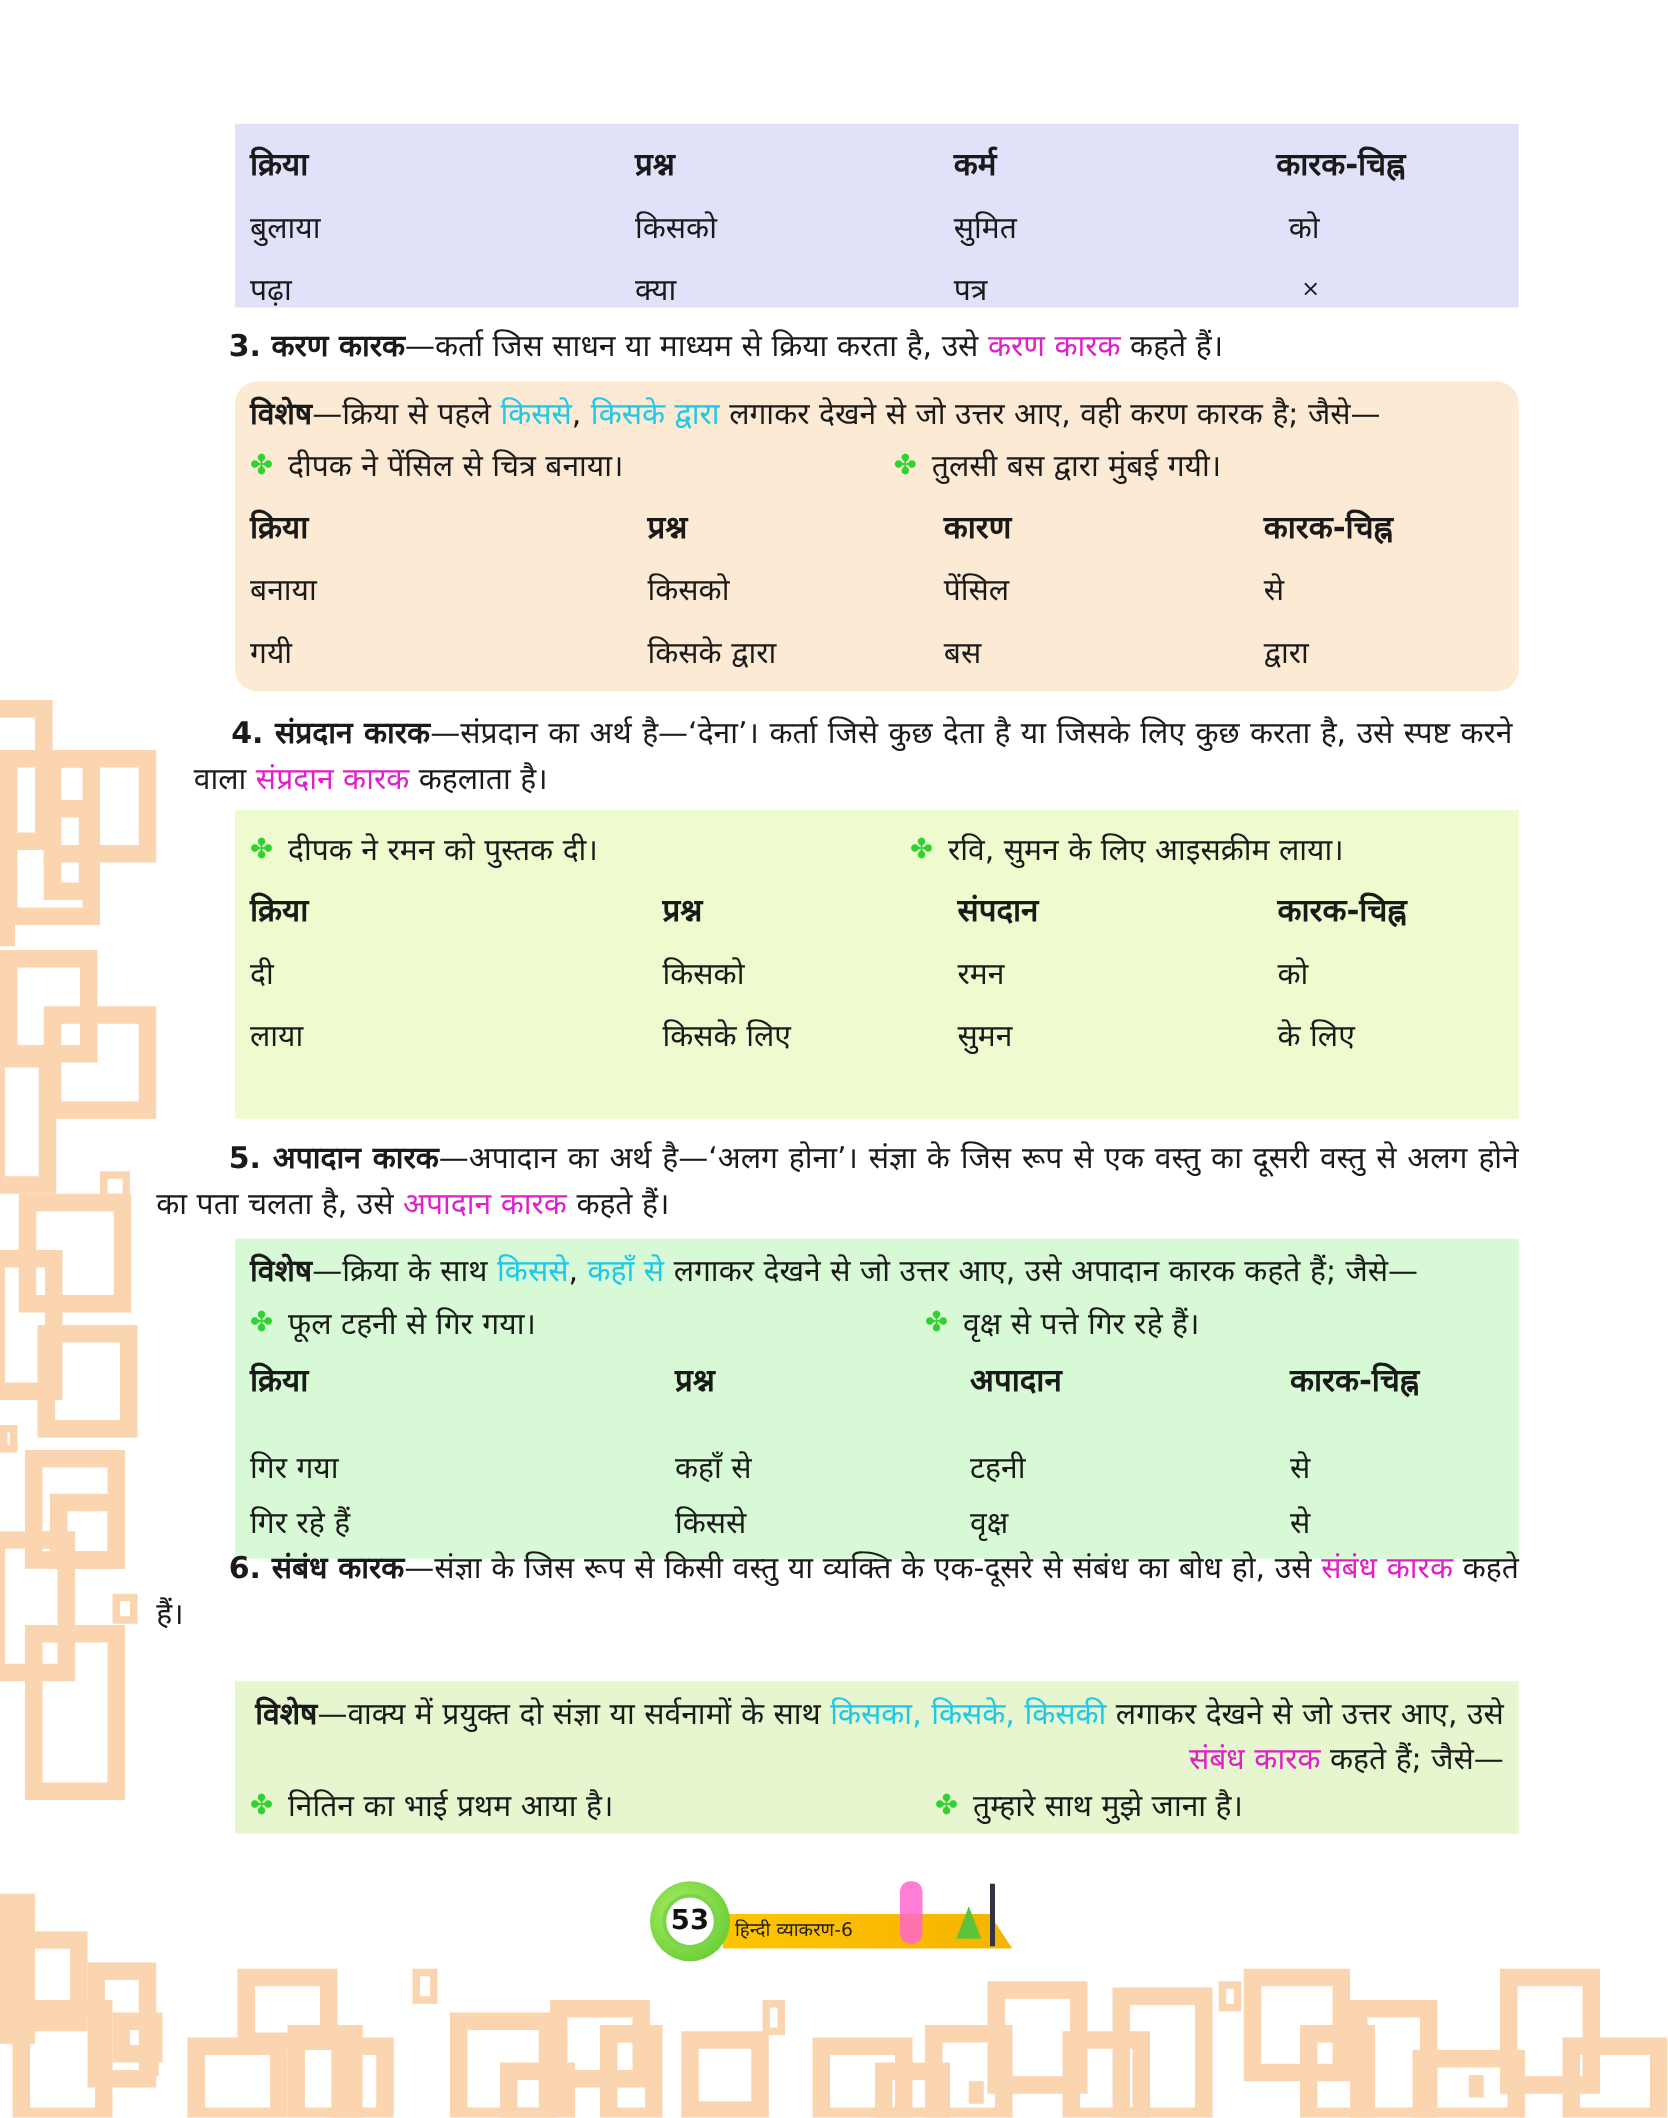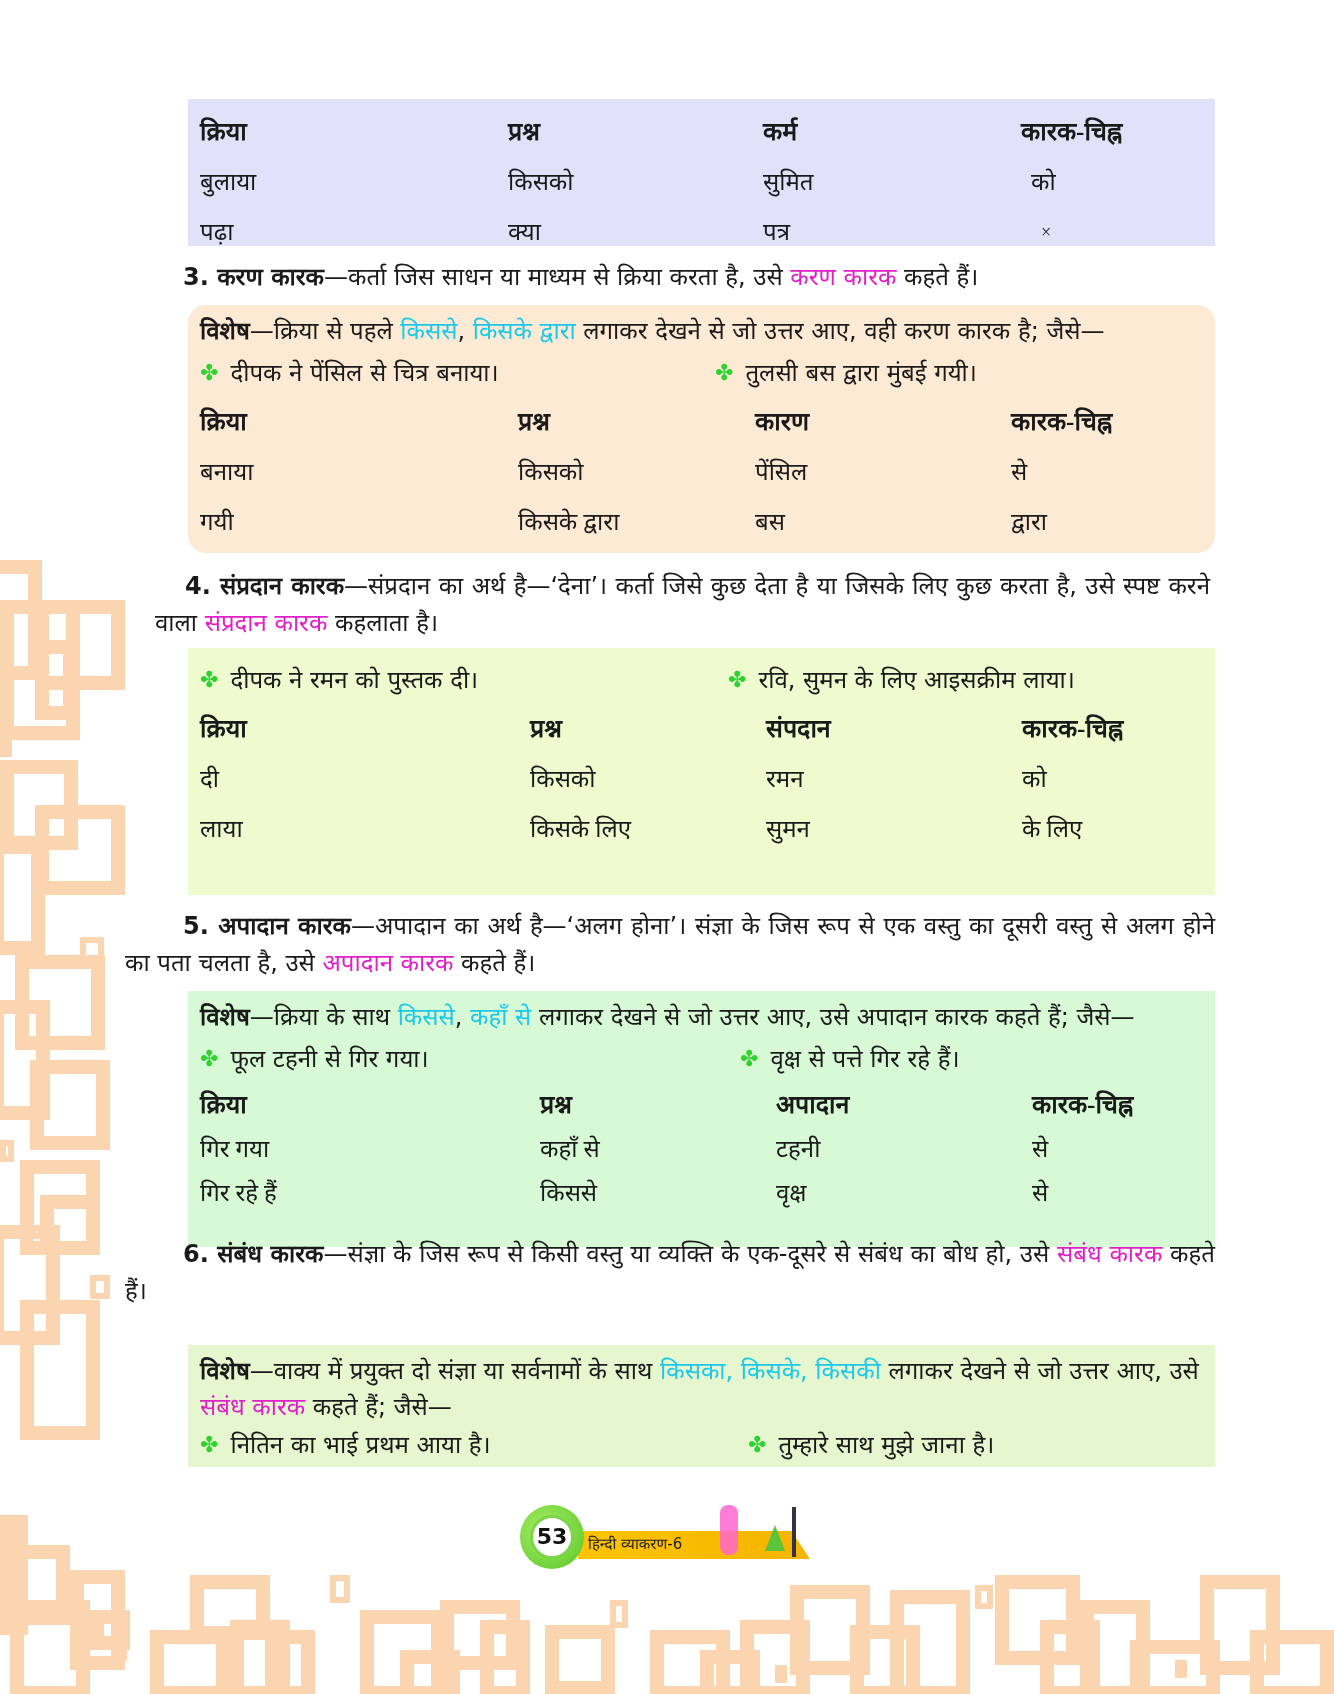--- a/index.html
+++ b/index.html
@@ -7,21 +7,21 @@
          font-family: "DejaVu Sans", "Liberation Sans", sans-serif; color:#1a1a1a; }
   .deco { position:absolute; border:14px solid #fbd4b0; box-sizing:border-box; background:transparent; }
   .deco.thin { border-width:6px; }
   .box { position:absolute; left:188px; width:1027px; box-sizing:border-box; padding:8px 12px; }
   .box.purple { background:#e1e1fa; }
   .box.peach { background:#fdead4;border-radius:18px; }
   .box.lime { background:#eefbcf; }
   .box.mint { background:#d7f9d5; }
   .box.pale { background:#e6f7d0; }
   .row { display:flex; font-size:24px; line-height:50px; height:50px; }
-  .row .c { flex:none;font-family:Liberation Serif, serif; }
+  .row .c { flex:none; }
   .row.hdr { font-weight:bold; font-size:25px; }
   .para { position:absolute; font-size:24px; line-height:37px; text-align:justify; }
   .para b { font-weight:bold; }
   .pink { color:#e020c8; }
   .cyan { color:#1ec8e8; }
   .note { font-size:24px; line-height:36px; }
   .ex { display:flex; font-size:24px; line-height:48px; }
   .ex .e { flex:none; display:flex; align-items:center; }
   .clover { color:#2fd22f; font-size:22px; margin-right:12px; }
   .footer { position:absolute; left:520px; top:1505px; height:60px; width:300px; }
@@ -205,38 +205,38 @@
         <span class="clover">✤</span>
         <span>वृक्ष से पत्ते गिर रहे हैं।</span>
       </span>
   </div>
   <div class="row hdr" style="height:44px;line-height:44px;">
     <span class="c" style="width:340px">क्रिया</span>
     <span class="c" style="width:236px">प्रश्न</span>
     <span class="c" style="width:256px">अपादान</span>
     <span class="c">कारक-चिह्न</span>
   </div>
-  <div class="row" style="height:44px;line-height:44px;">
+  <div class="row" style="height:44px;line-height:44px;margin-top:25px;">
     <span class="c" style="width:340px">गिर गया</span>
     <span class="c" style="width:236px">कहाँ से</span>
     <span class="c" style="width:256px">टहनी</span>
     <span class="c">से</span>
   </div>
   <div class="row" style="height:44px;line-height:44px;">
     <span class="c" style="width:340px">गिर रहे हैं</span>
     <span class="c" style="width:236px">किससे</span>
     <span class="c" style="width:256px">वृक्ष</span>
     <span class="c">से</span>
   </div>
 </div>
 
 <div class="para" style="left:125px;top:1236px;width:1090px;text-indent:58px;">
   <b>6. संबंध कारक</b><span>—संज्ञा के जिस रूप से किसी वस्तु या व्यक्ति के एक-दूसरे से संबंध का बोध हो, उसे </span><span class="pink">संबंध कारक</span><span> कहते हैं।</span>
 </div>
-<div class="box pale" style="top:1345px;height:122px;">
+<div class="box pale" style="top:1345px;height:122px;text-align:right;">
   <div class="note">
     <b>विशेष</b><span>—वाक्य में प्रयुक्त दो संज्ञा या सर्वनामों के साथ </span><span class="cyan">किसका, किसके, किसकी</span><span> लगाकर देखने से जो उत्तर आए, उसे </span><span class="pink">संबंध कारक</span><span> कहते हैं; जैसे—</span>
   </div>
   <div class="ex" style="line-height:40px;">
     <span class="e" style="width:548px">
         <span class="clover">✤</span>
         <span>नितिन का भाई प्रथम आया है।</span>
       </span>
     <span class="e">
         <span class="clover">✤</span>

